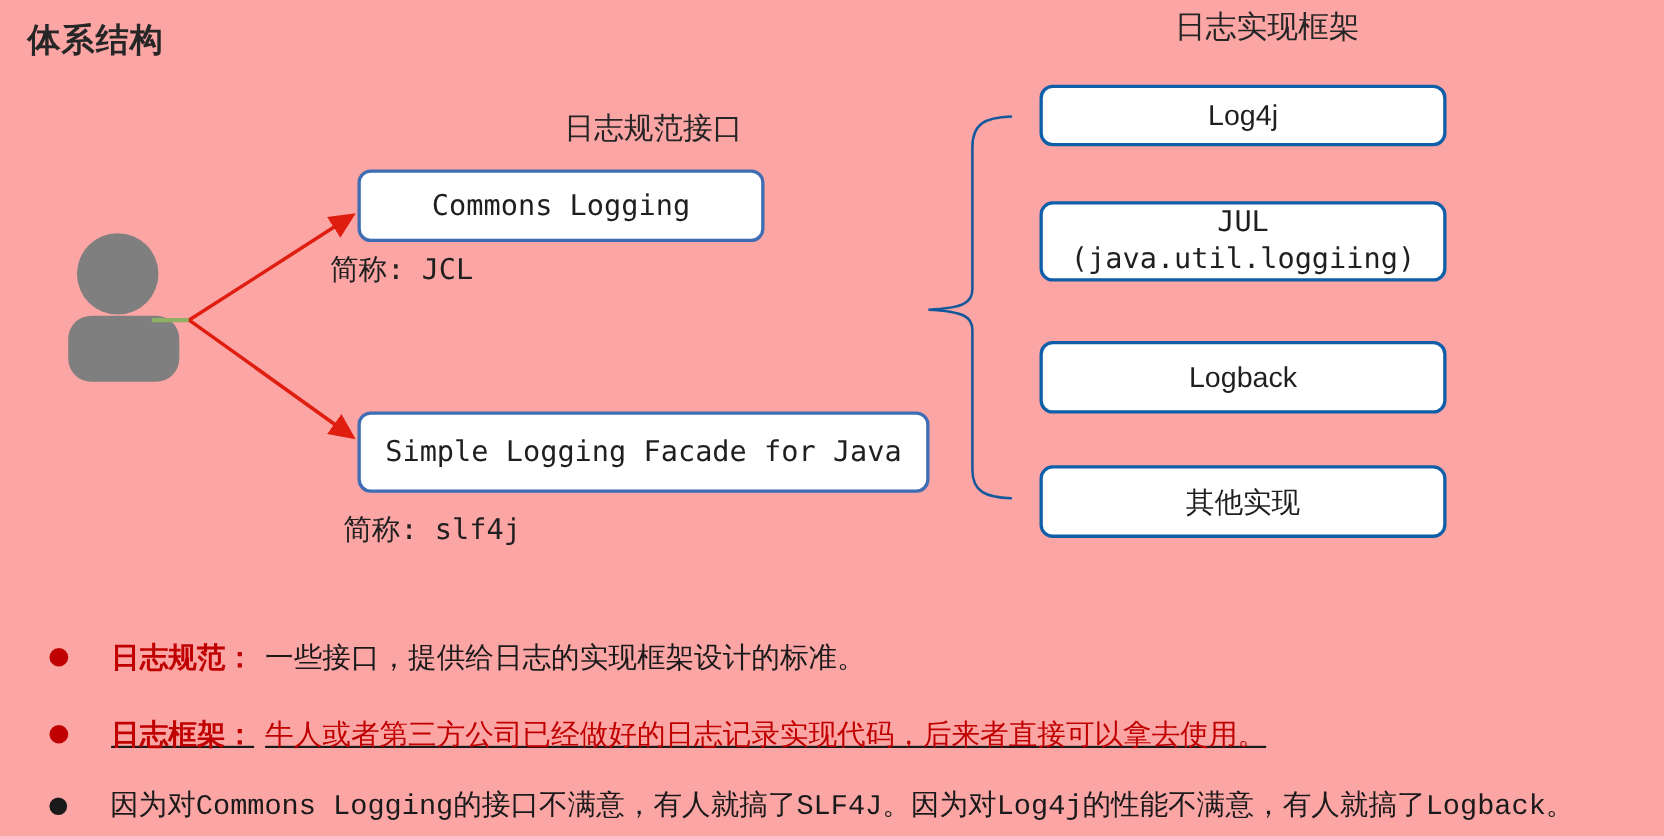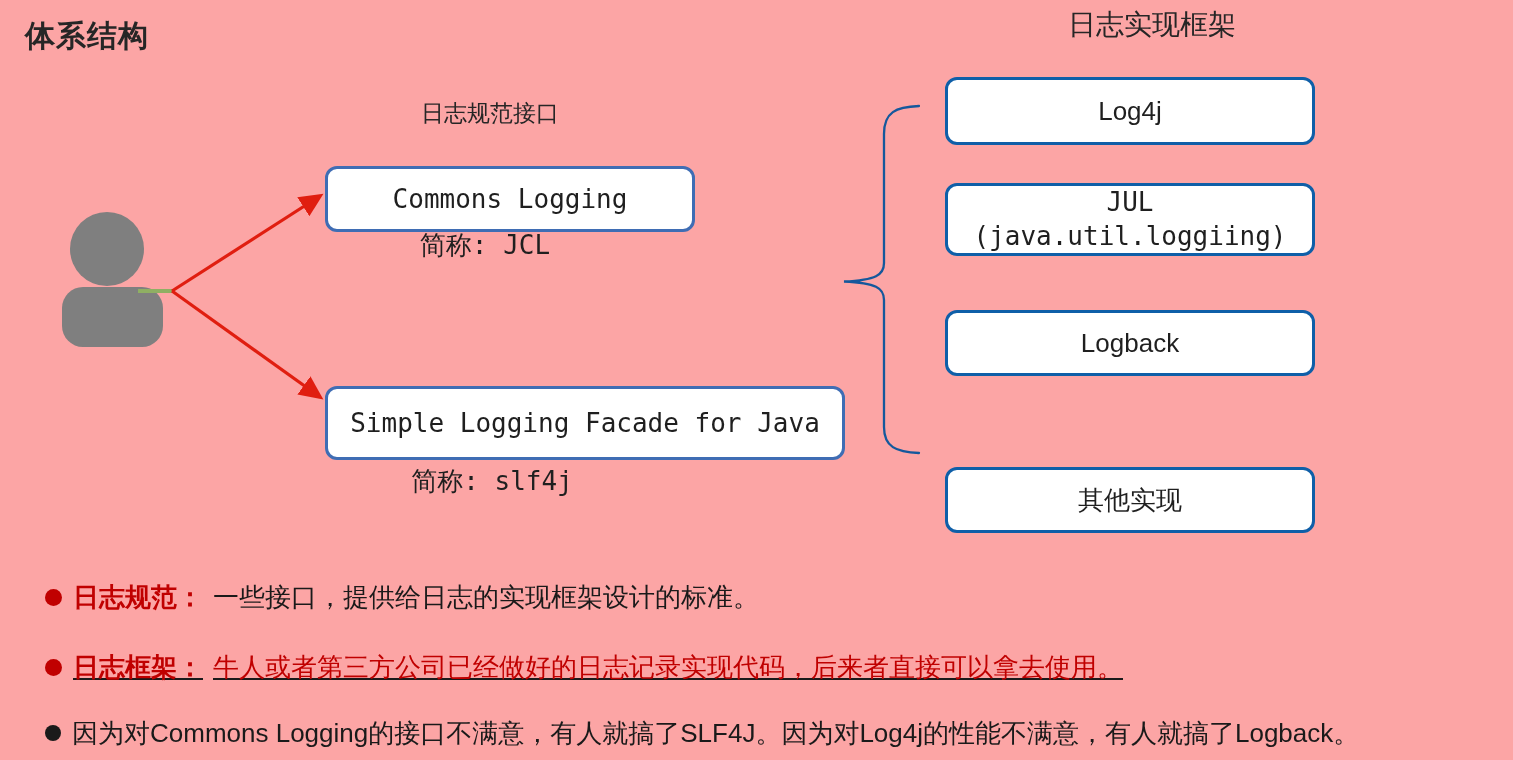--- a/index.html
+++ b/index.html
@@ -7,50 +7,50 @@
     position:relative; width:1513px; height:760px; background:#fca5a5;
     font-family:"Liberation Sans", sans-serif; color:#1a1a1a; overflow:hidden;padding-left:12px;
   }
   .title {
     position:absolute; left:25px; top:16px;
     font-size:30px; font-weight:700; letter-spacing:1px; color:#262626;
   }
   .col-header {
     position:absolute; text-align:center; font-size:28px; color:#262626;
   }
-  .spec-header { left:305px; width:370px; top:98px; font-size:23px; }
+  .spec-header { left:305px; width:370px; top:98px; font-size:27px;text-align:right; }
   .impl-header { left:947px; width:410px; top:6px; }
   .box {
     position:absolute; background:#ffffff; border-radius:12px;
     display:flex; flex-direction:column; align-items:center; justify-content:center;
     font-size:26px; color:#1f1f1f; box-sizing:border-box;
   }
-  .box.spec { border:3px solid #3f6db4;margin-top:12px; }
+  .box.spec { border:3px solid #3f6db4; }
   .box.impl { border:3px solid #0f5fa8; }
   .mono { font-family:"DejaVu Sans Mono", monospace; }
   .box-commons { left:325px; top:154px; width:370px; height:66px; }
   .box-simple  { left:325px; top:374px; width:520px; height:74px; }
-  .box-log4j   { left:945px; top:77px;  width:370px; height:68px; }
+  .box-log4j   { left:945px; top:77px;  width:370px; height:56px; }
   .box-jul     { left:945px; top:183px; width:370px; height:73px; line-height:1.3; }
   .box-logback { left:945px; top:310px; width:370px; height:66px; }
-  .box-other   { left:945px; top:423px; width:370px; height:66px;margin-top:44px; }
+  .box-other   { left:945px; top:423px; width:370px; height:66px; }
   .caption {
-    position:absolute; text-align:center; font-size:26px; color:#1f1f1f;
+    position:absolute; text-align:left; font-size:26px; color:#1f1f1f;
   }
   .caption .mono { font-size:26px; }
   .cap-jcl   { left:300px; width:370px; top:228px; }
   .cap-slf4j { left:312px; width:360px; top:464px; }
   .overlay { position:absolute; left:0; top:0; width:1513px; height:760px; pointer-events:none; }
   .bullet-row {
-    position:absolute; left:45px; display:flex; align-items:center; gap:11px;
+    position:absolute; left:45px; display:flex; align-items:center; gap:39px;
     font-size:26px; line-height:34px; white-space:nowrap;
   }
   .row1 { top:580px; }
   .row2 { top:650px;text-decoration:underline; }
-  .row3 { top:716px; }
+  .row3 { top:716px;font-family:Liberation Mono, monospace; }
   .dot { width:17px; height:17px; border-radius:50%; flex:0 0 auto; }
   .dot-red { background:#c00000; }
   .dot-black { background:#1a1a1a; width:16px; height:16px; }
   .bullet-label { color:#c00000; font-weight:700; margin-right:10px; }
   .text-black { color:#1a1a1a; }
   .text-red { color:#c00000; }
 </style>
 </head>
 <body>
 

